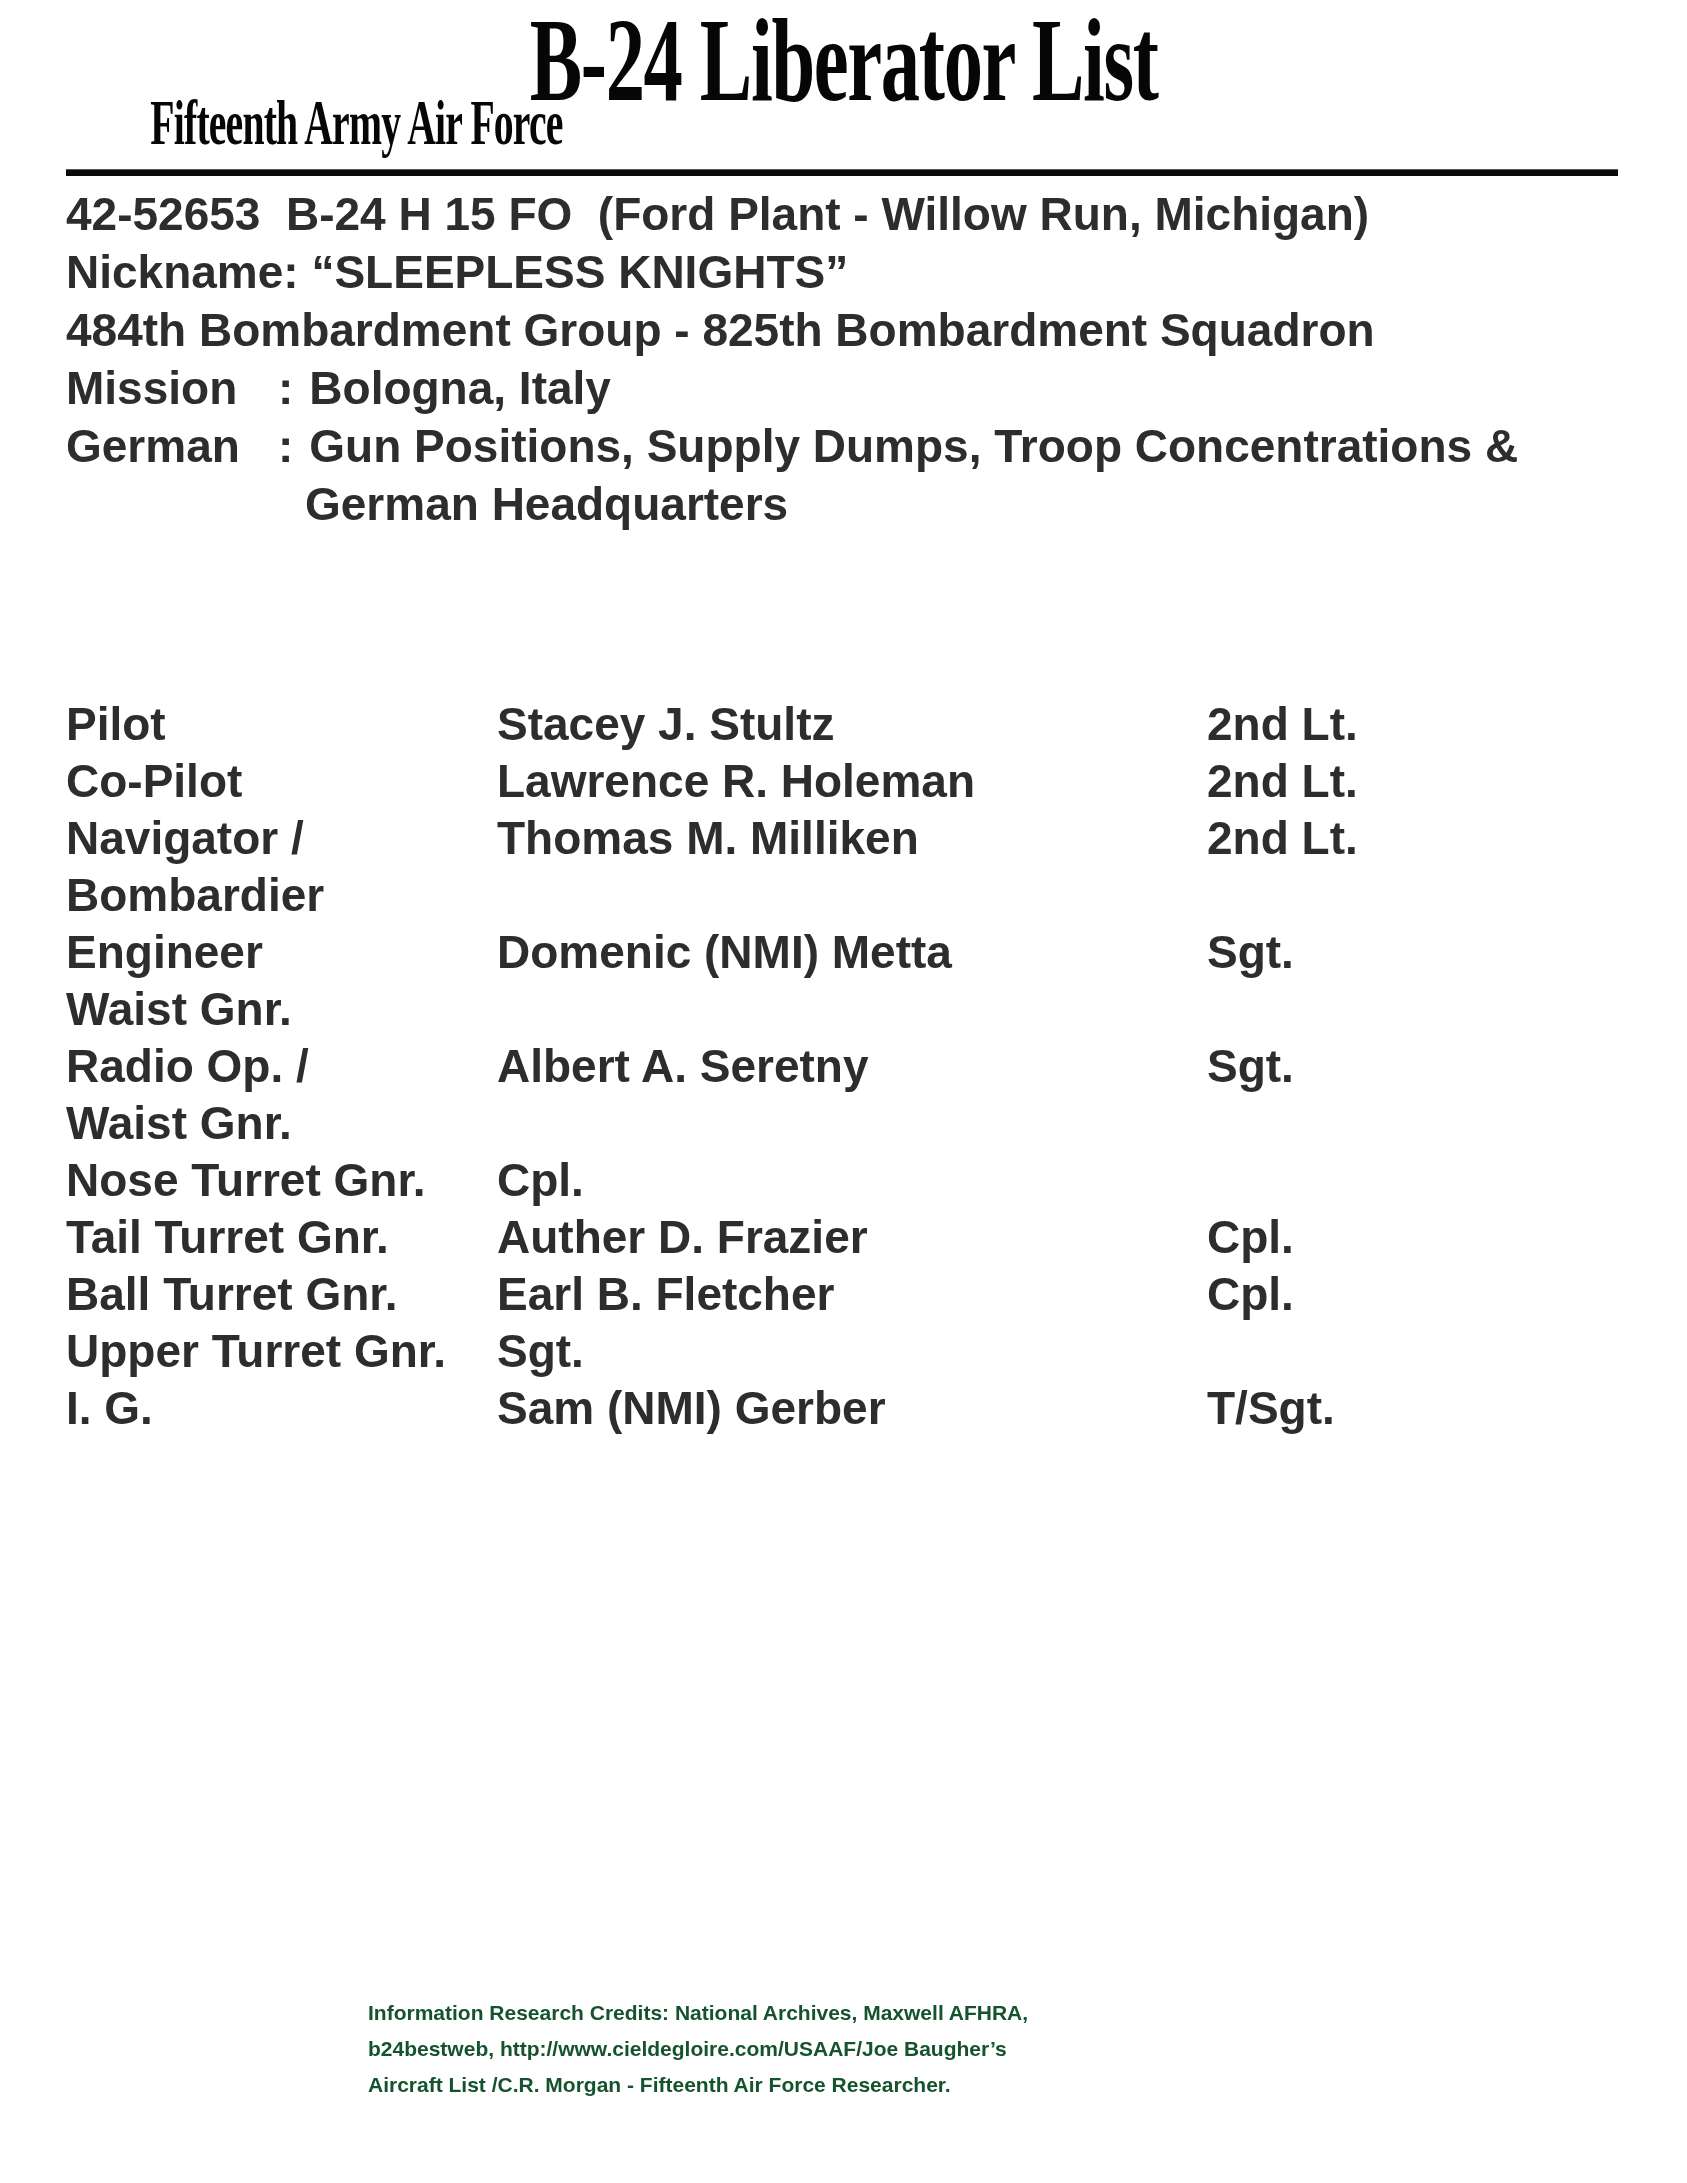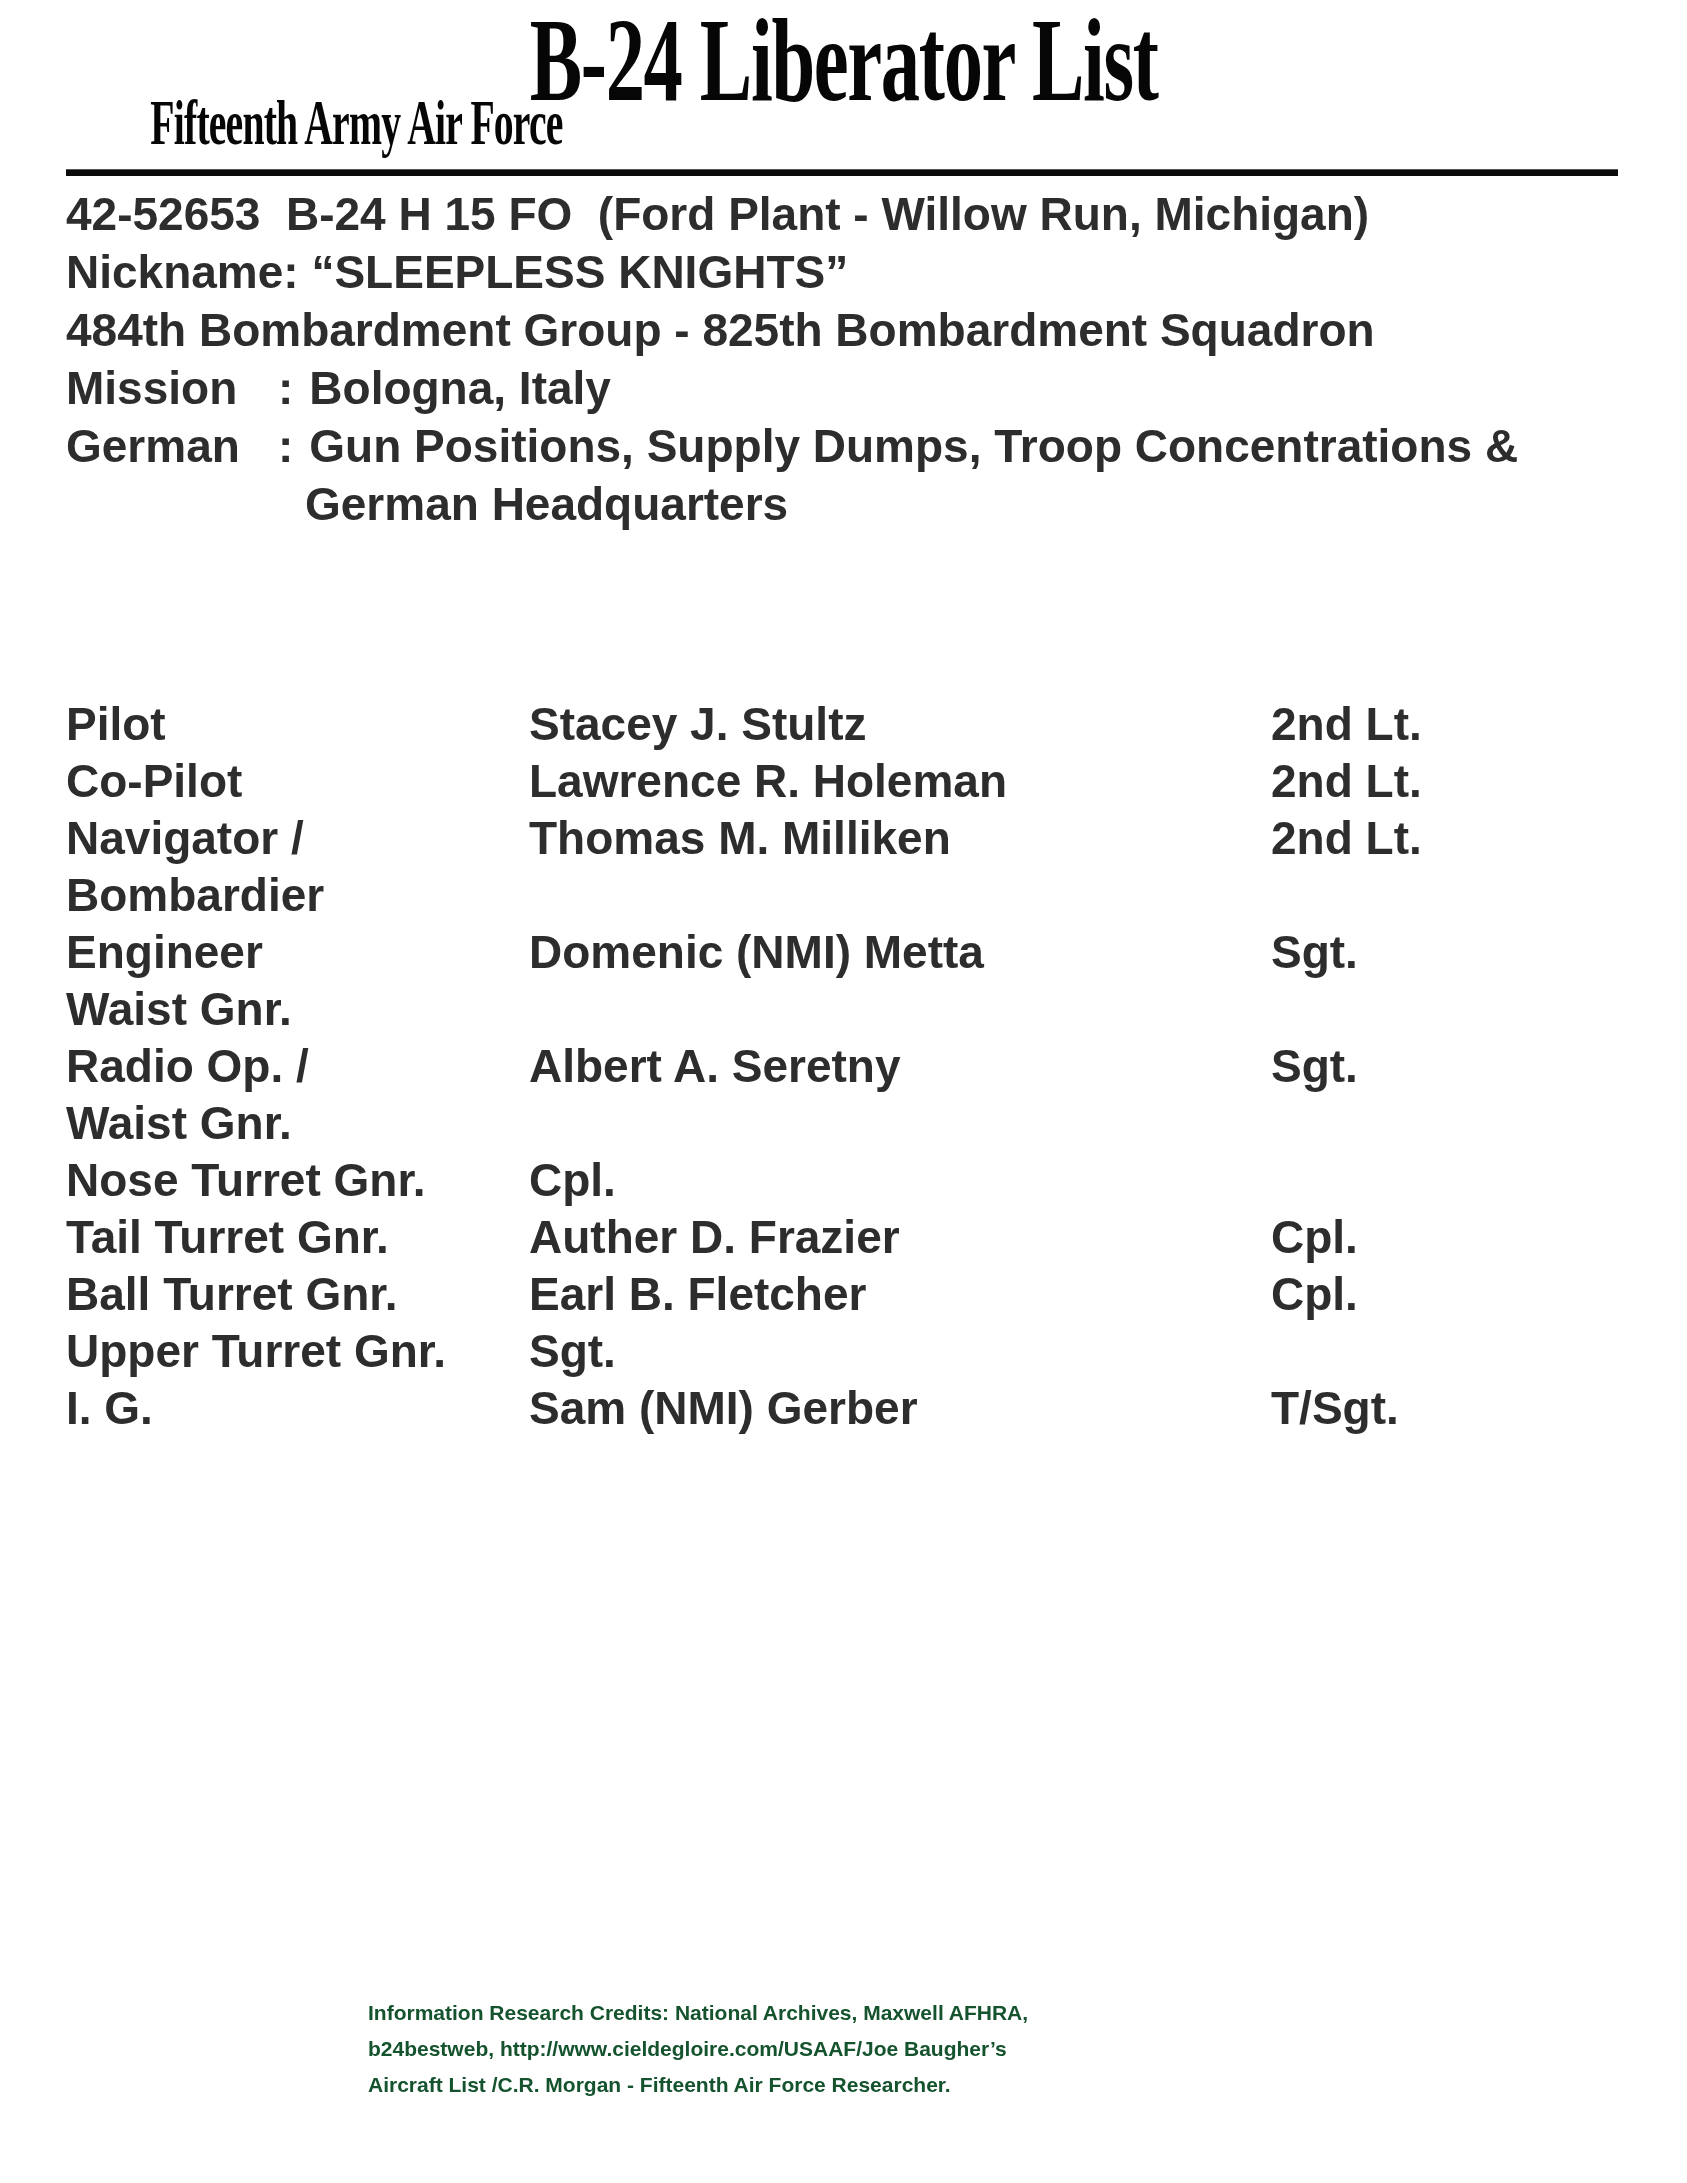--- a/index.html
+++ b/index.html
@@ -63,21 +63,21 @@
   .seg-missionno { position: absolute; left: 1063px; top: 0; }
   .indent2 { margin-left: 239px; }
 
   
   .crew {
     position: absolute; left: 66px; top: 696px; right: 40px;
     font-size: 46px; line-height: 57px;
     font-weight: bold;
     color: #2d2d2d;
   }
-  .crew-row { display: grid; grid-template-columns: 431px 710px auto; align-items: start; gap: 32px; }
+  .crew-row { display: grid; grid-template-columns: 431px 710px auto; align-items: start; }
   .crew-role { white-space: pre-line; }
   .crew-name { white-space: nowrap; }
   .crew-rank { white-space: nowrap; }
 
   
   .footer {
     position: absolute; left: 368px; top: 1995px;
     font-size: 21px; line-height: 36px;
     font-weight: bold;
     color: #14532d;

